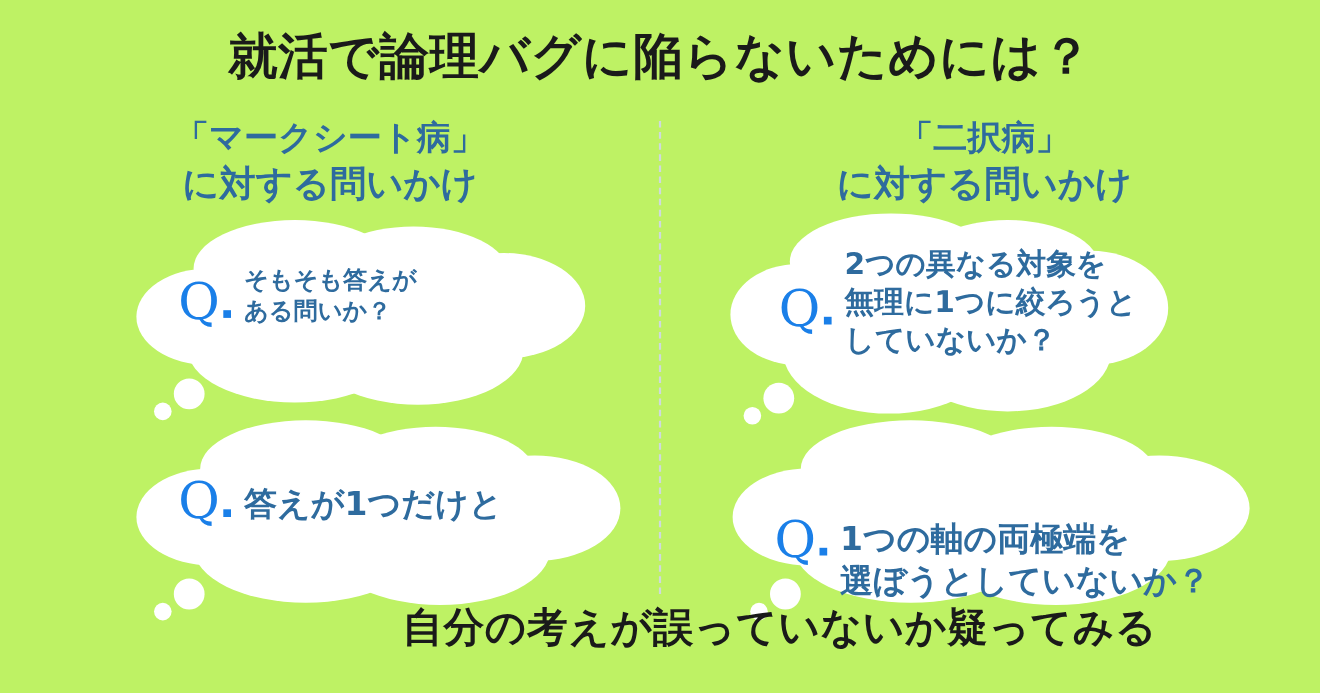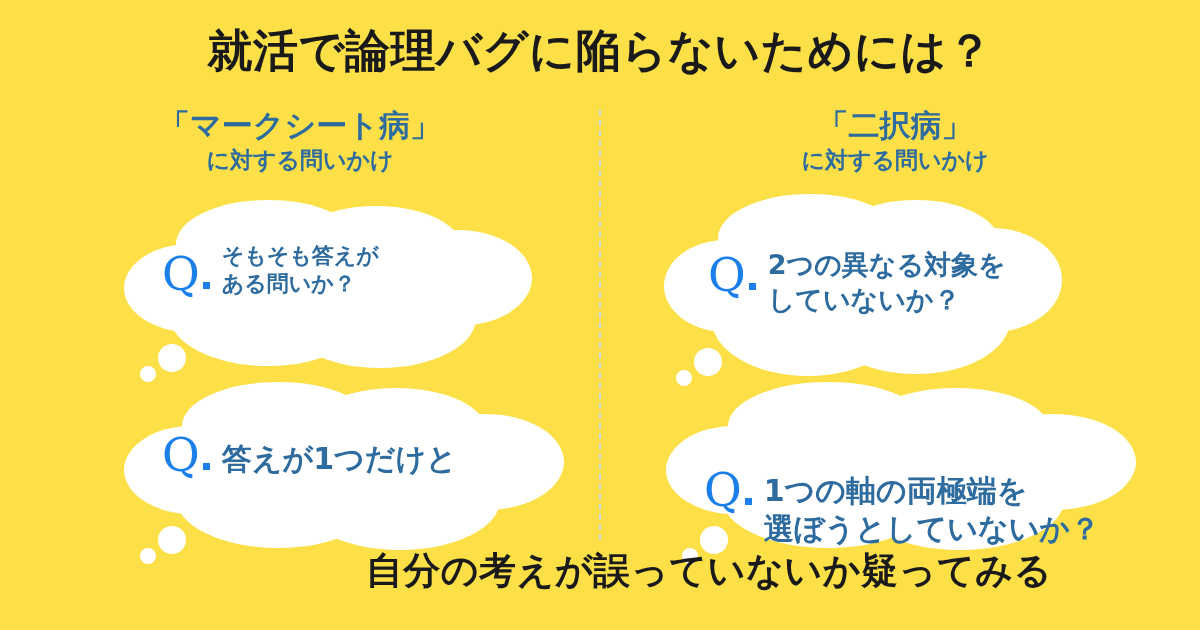--- a/index.html
+++ b/index.html
@@ -13,21 +13,21 @@
     overflow: hidden;
     background: #e8edf0;
     font-family: "DejaVu Sans", "Liberation Sans", sans-serif;
     -webkit-font-smoothing: antialiased;
   }
 
   #poster {
     position: relative;
     width: 1200px;
     height: 630px;
-    background: #fde047;
+    background: #bef264;
   }
 
   
   .title {
     position: absolute;
     top: 24px;
     left: 0;
     width: 1200px;
     text-align: center;
     font-size: 45px;
@@ -51,21 +51,21 @@
   
   .col-head {
     position: absolute;
     text-align: center;
     color: #2e6b9e;
     line-height: 1.28;
     font-weight: bold;
     white-space: nowrap;
   }
   .col-head .line1 { font-size: 31px; display: block; }
-  .col-head .line2 { font-size: 23px; display: block; }
+  .col-head .line2 { font-size: 33px; display: block; }
 
   #head-left  { left: 40px;  top: 106px; width: 520px; }
   #head-right { left: 630px; top: 106px; width: 530px; }
 
   
   .cloud-wrap {
     position: absolute;
   }
   .cloud-svg {
     position: absolute;
@@ -115,21 +115,21 @@
   #bubble-l1 { left: 118px; top: 196px; }
   #bubble-l1 .cloud-content { left: 44px; top: 46px; }
   #bubble-l1 .cloud-text { font-size: 22px; }
 
   #bubble-l2 { left: 118px; top: 378px; }
   #bubble-l2 .cloud-content { left: 44px; top: 46px; }
   #bubble-l2 .cloud-text { font-size: 30px; margin-top: 16px; }
 
   #bubble-r1 { left: 660px; top: 190px; }
   #bubble-r1 .cloud-content { left: 48px; top: 34px; }
-  #bubble-r1 .cloud-text { font-size: 27px; margin-top: 24px; }
+  #bubble-r1 .cloud-text { font-size: 27px; }
 
   #bubble-r2 { left: 660px; top: 378px; }
   #bubble-r2 .cloud-content { left: 44px; top: 46px; }
   #bubble-r2 .cloud-text { font-size: 30px; margin-top: 48px; }
 
   
   .footer {
     position: absolute;
     left: 0;
     top: 546px;
@@ -217,20 +217,21 @@
         <ellipse cx="256" cy="130" rx="94" ry="54"></ellipse>
         <rect x="58" y="52" width="296" height="86" rx="38"></rect>
       </g>
       <circle class="cloud-body" cx="48" cy="172" r="14"></circle>
       <circle class="cloud-body" cx="24" cy="188" r="8"></circle>
     </svg>
     <div class="cloud-content">
       <span class="q-mark"><span>Q</span><span class="dot"></span></span>
       <span class="cloud-text">
         <span class="ln">2つの異なる対象を</span>
+        <span class="ln">無理に1つに絞ろうと</span>
         <span class="ln">していないか？</span>
       </span>
     </div>
   </div>
 
   <div class="cloud-wrap" id="bubble-r2">
     <svg class="cloud-svg" width="490" height="200" viewBox="0 0 490 200">
       <g class="cloud-body">
         <ellipse cx="168" cy="48" rx="100" ry="44"></ellipse>
         <ellipse cx="296" cy="52" rx="94" ry="42"></ellipse>

